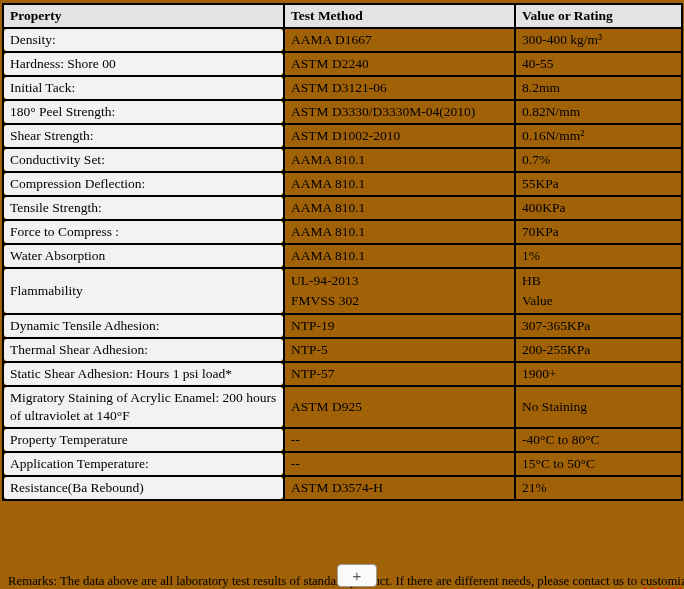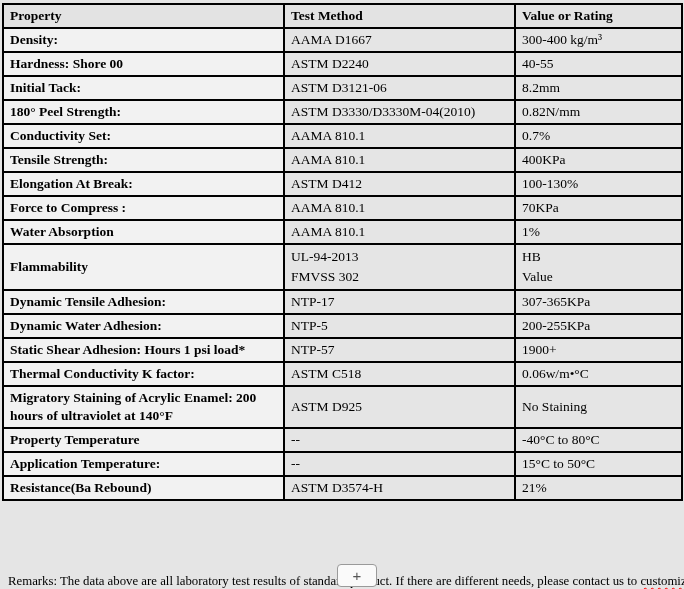--- a/index.html
+++ b/index.html
@@ -6,21 +6,21 @@
     --border-color:#000000;
     --header-bg:#e3e3e3;
     --propcol-bg:#f2f2f2;
     --misspell:#ff0000;
   }
   *{box-sizing:border-box;}
   html,body{margin:0;padding:0;background:#ffffff;}
   .page{
     position:relative;
     width:684px;height:589px;
-    background:#e5e5e5;
+    background:#a16207;
     font-family:"Liberation Serif", serif;
     overflow:hidden;
   }
   table.spec{
     position:absolute;left:2px;top:3px;
     width:679px;
     border-collapse:collapse;
     table-layout:fixed;
   }
   table.spec th, table.spec td{
@@ -34,22 +34,23 @@
     overflow:hidden;
   }
   table.spec th{
     background:var(--header-bg);
     font-weight:bold;
     height:23px;
   }
   table.spec td{height:23px;}
   td.prop{
     background:var(--propcol-bg);
-    font-weight:bold;
+    font-weight:normal;
     text-align:justify;
+    border-radius:7px;
   }
   td.multi{white-space:pre-line;line-height:20px;}
   tr.tall td{line-height:20px;}
   .remarks{
     position:absolute;
     left:8px;top:574px;
     width:672px;
     font-size:12.8px;
     line-height:15px;
     color:#000;
@@ -111,72 +112,72 @@
           <td class="prop">Initial Tack:</td>
           <td class="method">ASTM D3121-06</td>
           <td class="value">8.2mm</td>
         </tr>
         <tr>
           <td class="prop">180°  Peel Strength:</td>
           <td class="method">ASTM D3330/D3330M-04(2010)</td>
           <td class="value">0.82N/mm</td>
         </tr>
         <tr>
+          <td class="prop">Shear Strength:</td>
+          <td class="method">ASTM D1002-2010</td>
+          <td class="value">0.16N/mm²</td>
+        </tr>
+        <tr>
           <td class="prop">Conductivity Set:</td>
           <td class="method">AAMA 810.1</td>
           <td class="value">0.7%</td>
         </tr>
         <tr>
+          <td class="prop">Compression Deflection:</td>
+          <td class="method">AAMA 810.1</td>
+          <td class="value">55KPa</td>
+        </tr>
+        <tr>
           <td class="prop">Tensile Strength:</td>
           <td class="method">AAMA 810.1</td>
           <td class="value">400KPa</td>
-        </tr>
-        <tr>
-          <td class="prop">Elongation At Break:</td>
-          <td class="method">ASTM D412</td>
-          <td class="value">100-130%</td>
         </tr>
         <tr>
           <td class="prop">Force to Compress :</td>
           <td class="method">AAMA 810.1</td>
           <td class="value">70KPa</td>
         </tr>
         <tr>
           <td class="prop">Water Absorption</td>
           <td class="method">AAMA 810.1</td>
           <td class="value">1%</td>
         </tr>
         <tr class="tall">
           <td class="prop">Flammability</td>
           <td class="method multi">UL-94-2013
 FMVSS 302</td>
           <td class="value multi">HB
 Value</td>
         </tr>
         <tr>
           <td class="prop">Dynamic Tensile Adhesion:</td>
-          <td class="method">NTP-17</td>
+          <td class="method">NTP-19</td>
           <td class="value">307-365KPa</td>
         </tr>
         <tr>
-          <td class="prop">Dynamic Water Adhesion:</td>
+          <td class="prop">Thermal Shear Adhesion:</td>
           <td class="method">NTP-5</td>
           <td class="value">200-255KPa</td>
         </tr>
         <tr>
           <td class="prop">Static Shear Adhesion: Hours 1 psi load*</td>
           <td class="method">NTP-57</td>
           <td class="value">1900+</td>
         </tr>
         <tr>
-          <td class="prop">Thermal Conductivity K factor:</td>
-          <td class="method">ASTM C518</td>
-          <td class="value">0.06w/m•°C</td>
-        </tr>
-        <tr>
           <td class="prop">Migratory Staining of Acrylic Enamel: 200 hours of ultraviolet at 140°F</td>
           <td class="method">ASTM D925</td>
           <td class="value">No Staining</td>
         </tr>
         <tr>
           <td class="prop">Property Temperature</td>
           <td class="method">--</td>
           <td class="value">-40°C to 80°C</td>
         </tr>
         <tr>

